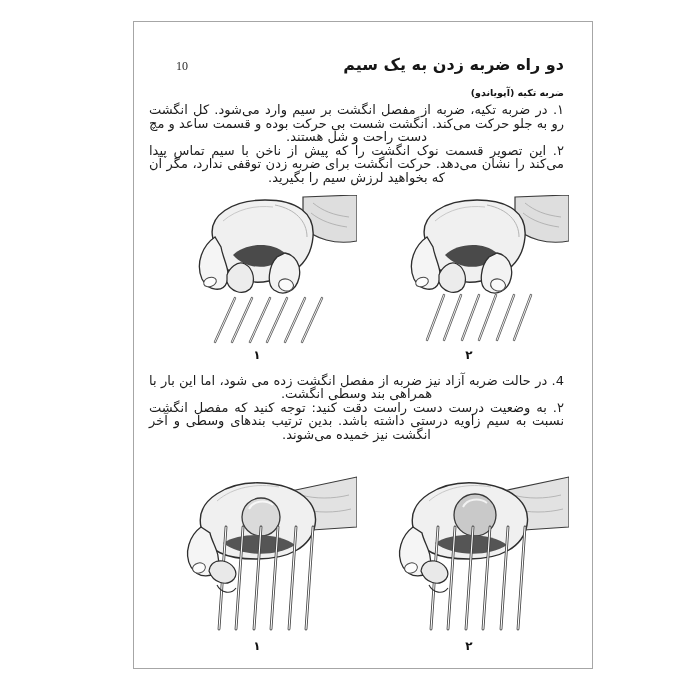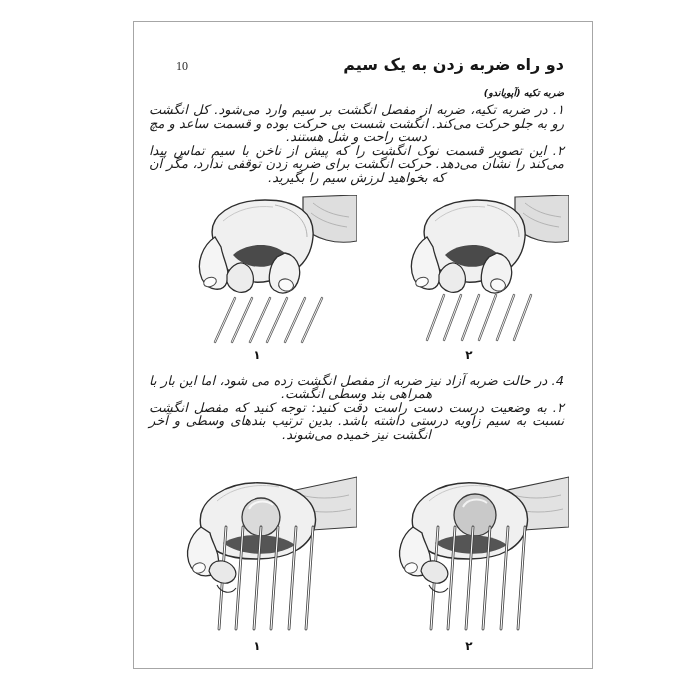--- a/index.html
+++ b/index.html
@@ -33,21 +33,21 @@
     font-weight: bold;
     color: #161616;
     margin: 0;
     line-height: 18px;
   }
   .page-number {
     font-family: Liberation Serif, serif;
     font-size: 12px;
     color: #2b2b2b;
   }
-  .content { margin: 12px 28px 0 15px; font-style: italic; }
+  .content { margin: 12px 28px 0 15px; }
   .section-heading {
     font-size: 9.5px;
     font-weight: bold;
     color: #141414;
     margin: 9px 0 4px 0;
     line-height: 13px;
   }
   .para {
     font-size: 13px;
     line-height: 13.6px;

